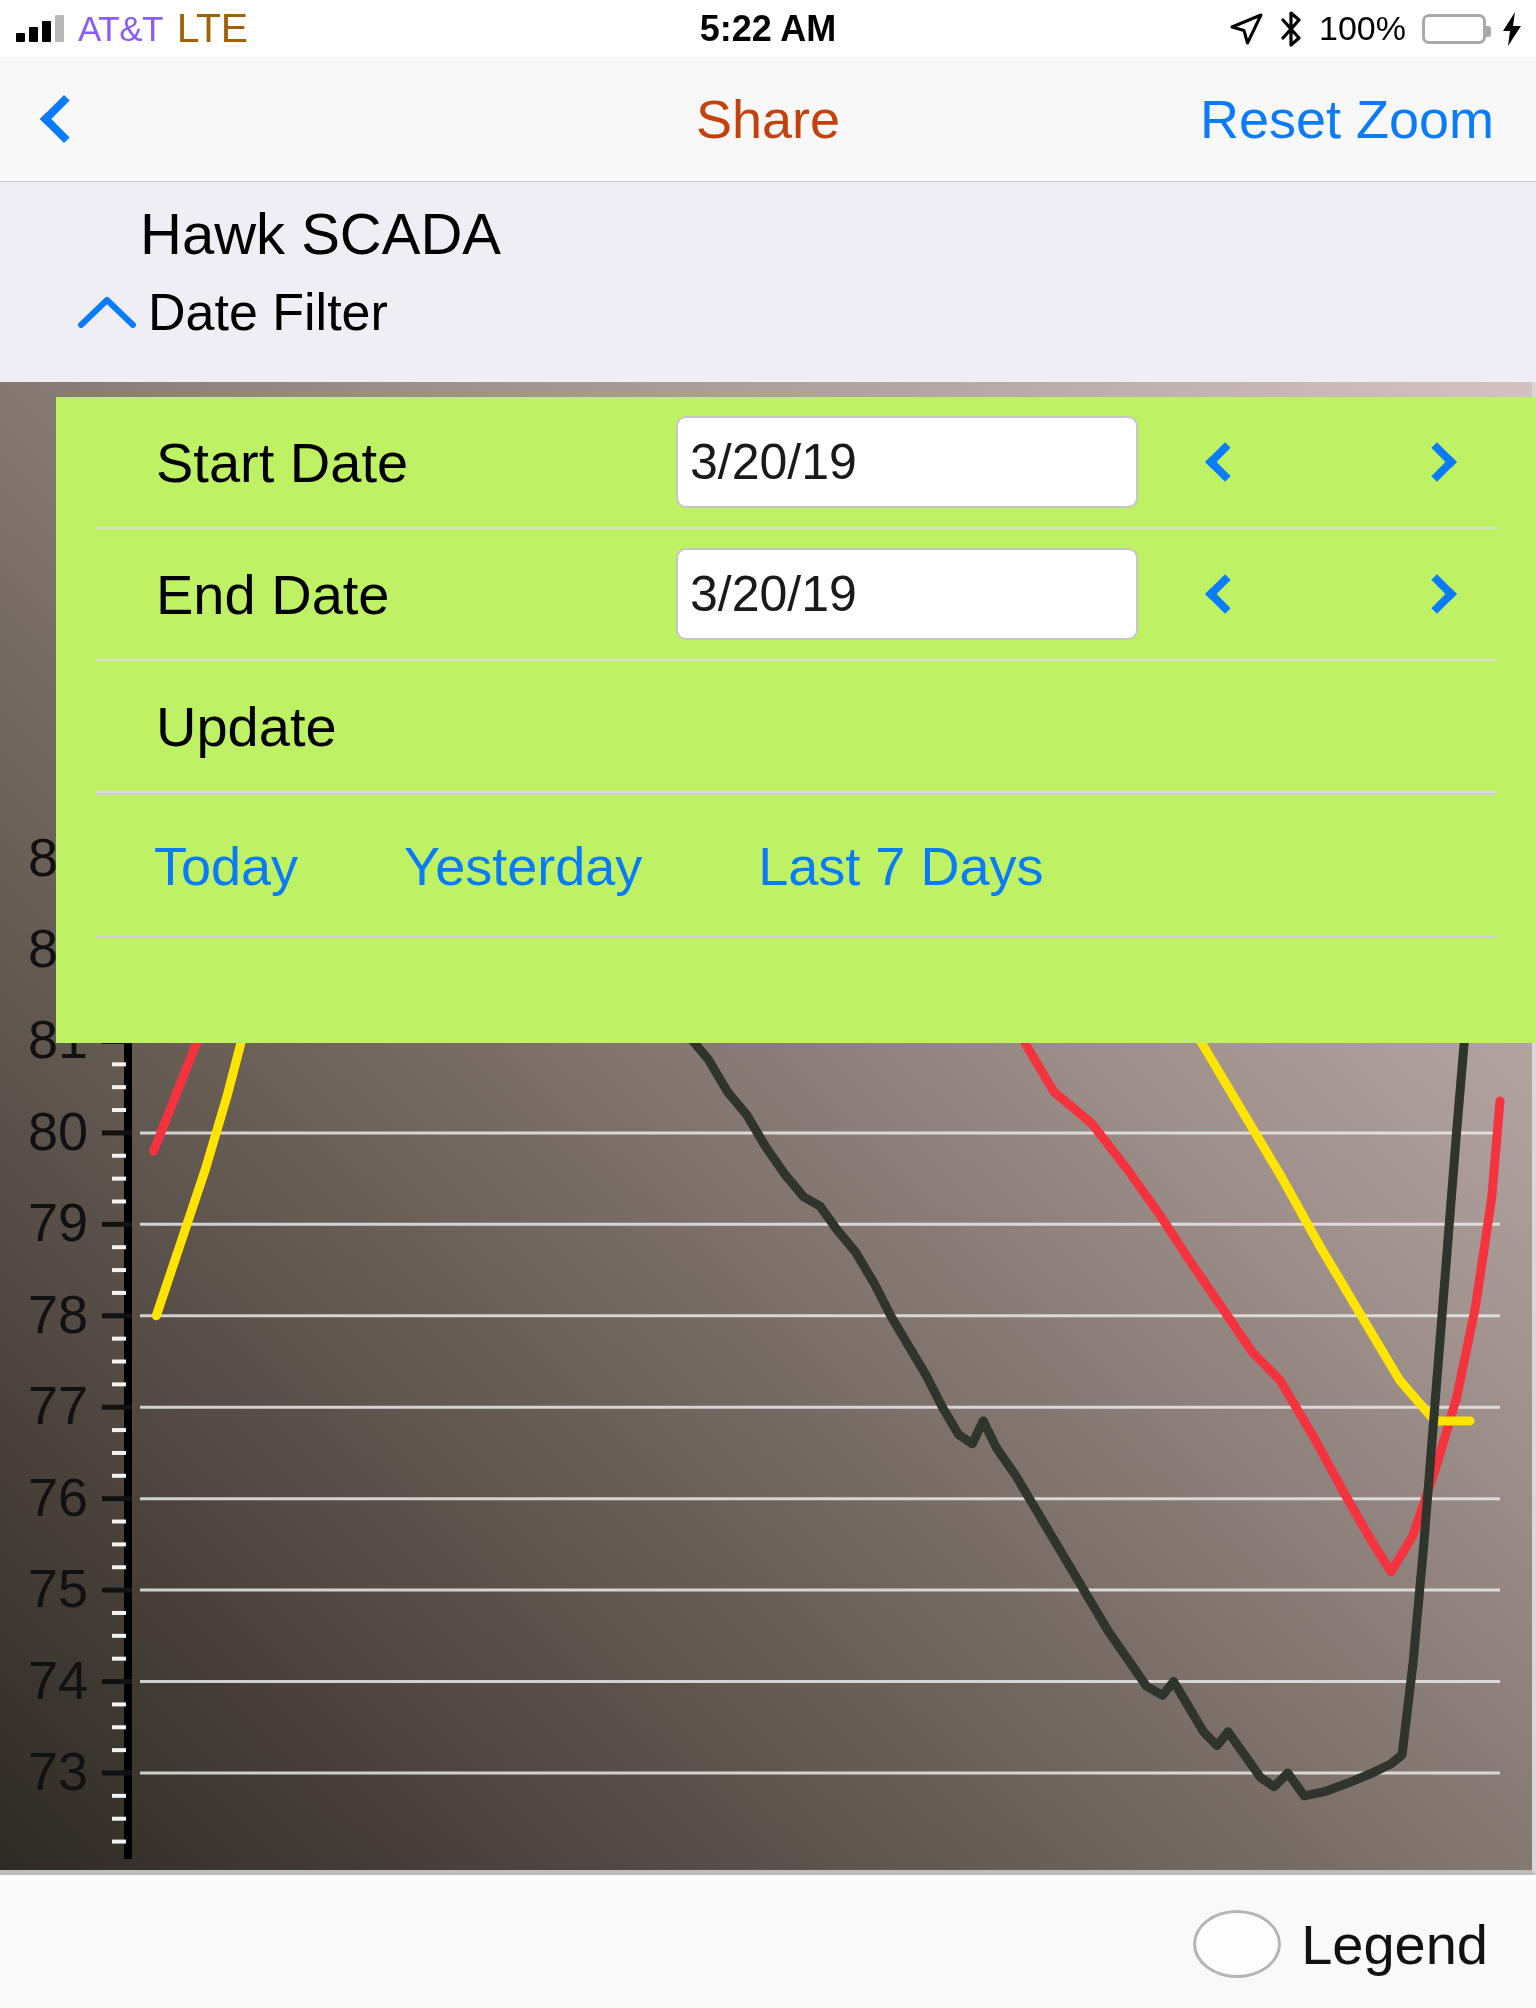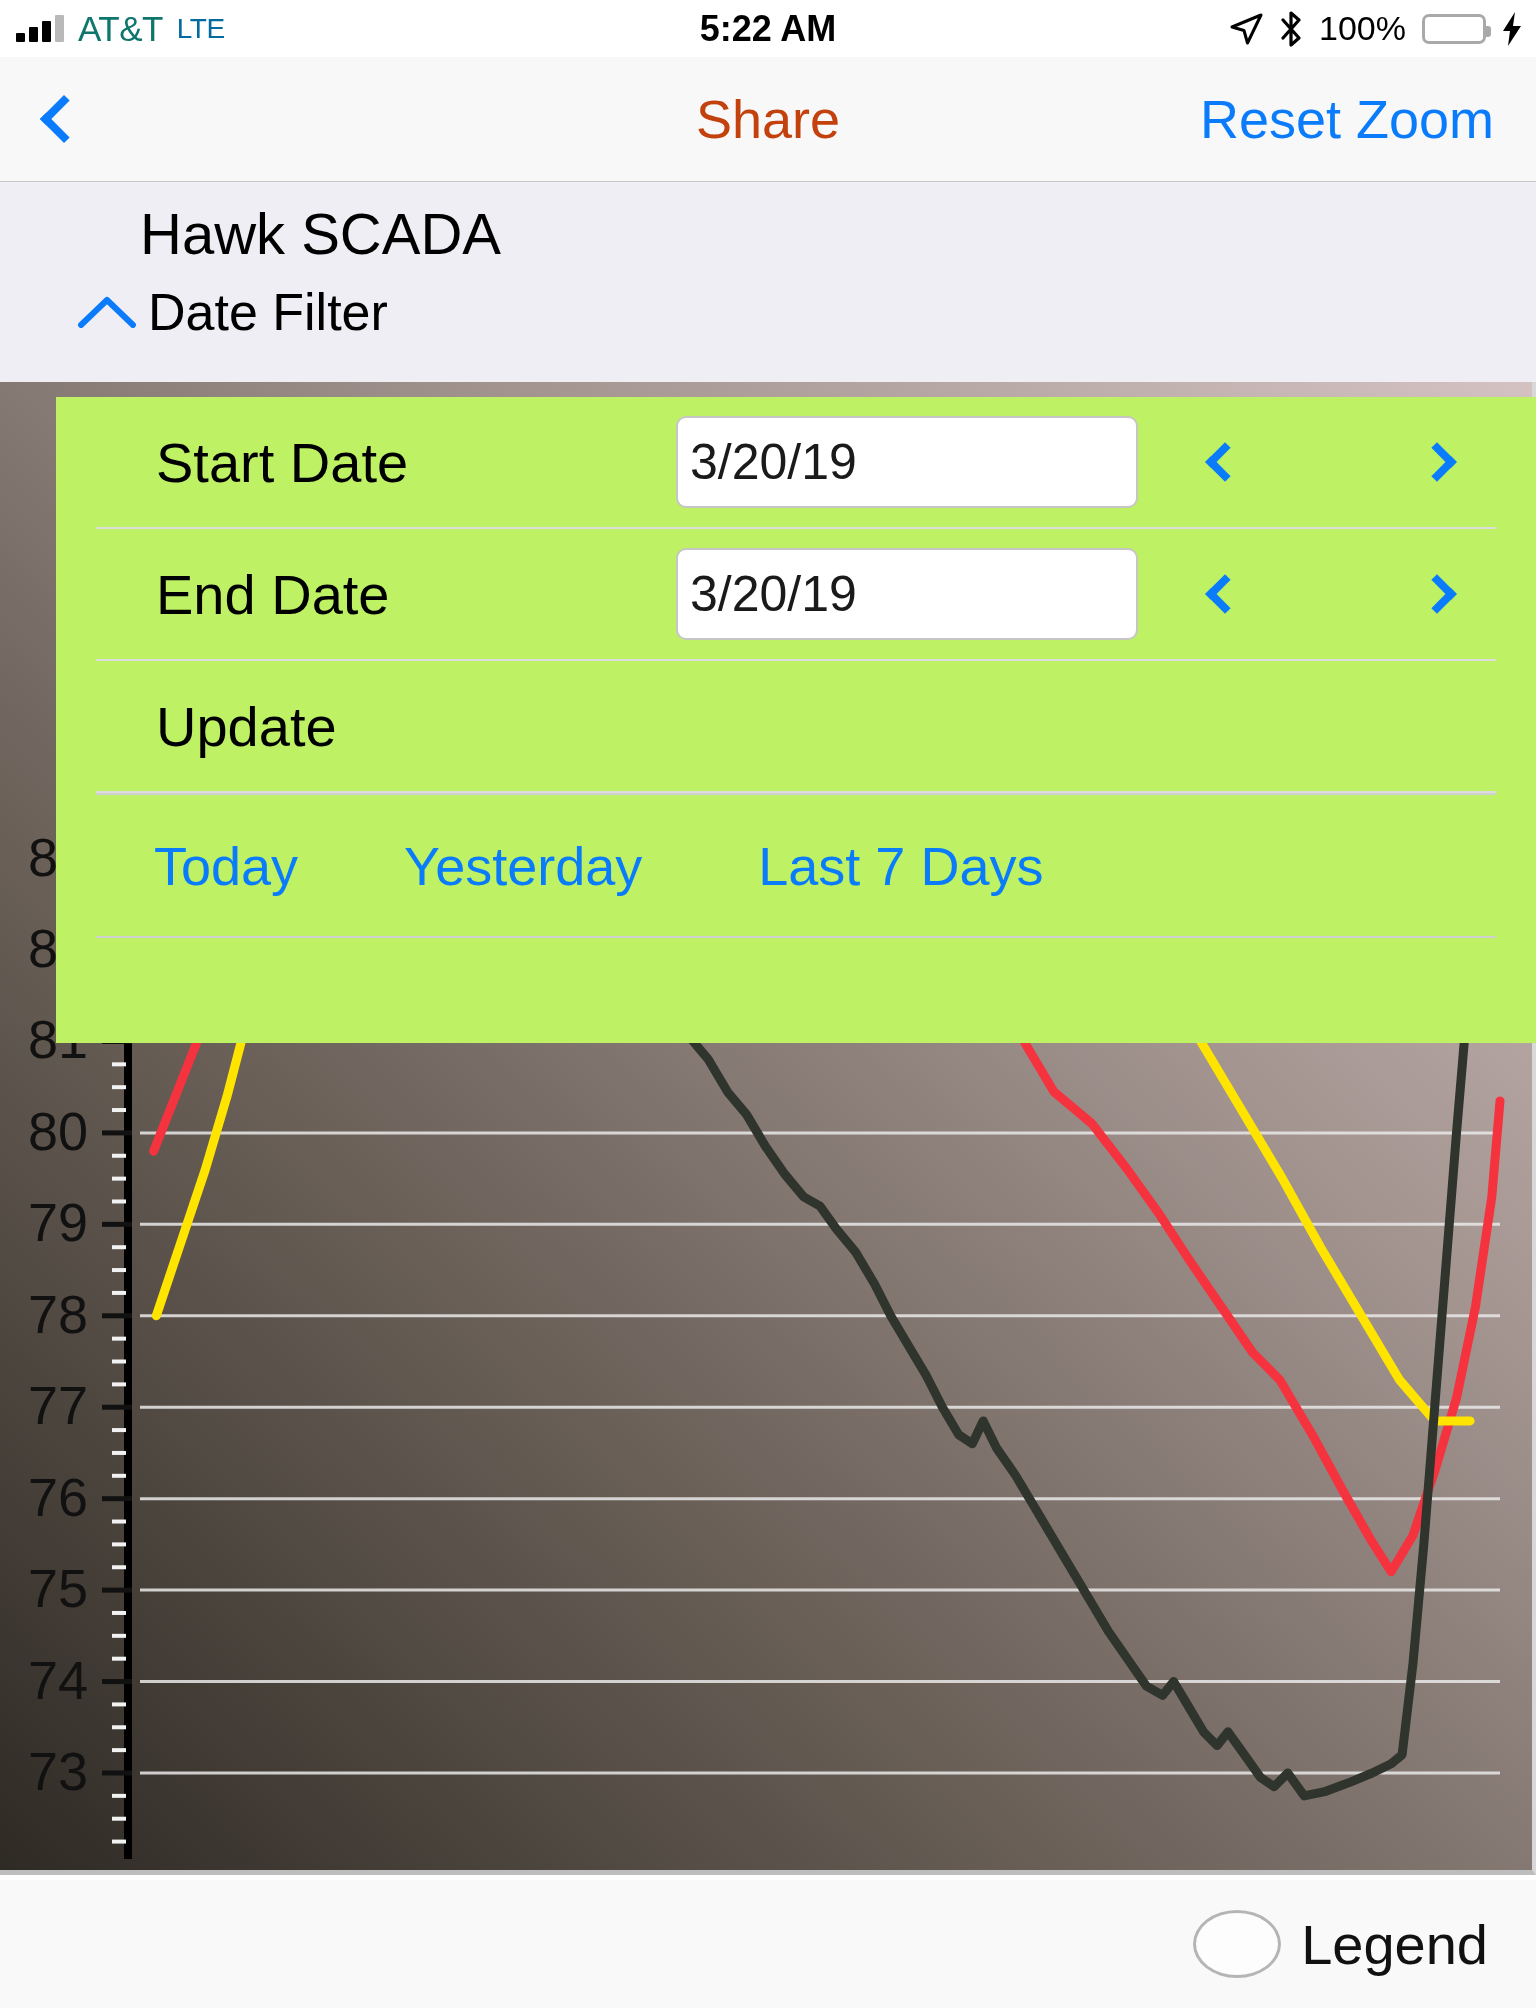--- a/index.html
+++ b/index.html
@@ -32,25 +32,25 @@
     height: 57px;
     display: flex; align-items: center; gap: 14px;
   }
   .signal-bars { display: flex; align-items: flex-end; gap: 4px; height: 26px; }
   .signal-bars i { display: block; width: 9px; background: #000; border-radius: 1px; }
   .signal-bars i:nth-child(1) { height: 9px; }
   .signal-bars i:nth-child(2) { height: 15px; }
   .signal-bars i:nth-child(3) { height: 21px; }
   .signal-bars i:nth-child(4) { height: 27px; background: #b9b9b9; }
   .carrier {
-    font-size: 35px; font-weight: 400; color: #0f766e;
+    font-size: 35px; font-weight: 400; color: #8b5cf6;
     letter-spacing: -0.5px;
   }
   .radio-tech {
-    font-size: 28px; font-weight: 400; color: #0369a1;
+    font-size: 41px; font-weight: 400; color: #a16207;
     letter-spacing: -0.5px;
   }
   .sb-center {
     position: absolute;
     left: 0; top: 0; width: 1536px; height: 57px;
     display: flex; align-items: center; justify-content: center;
   }
   .clock { font-size: 36px; font-weight: 700; color: #000; letter-spacing: 0px; }
   .sb-right {
     position: absolute;

